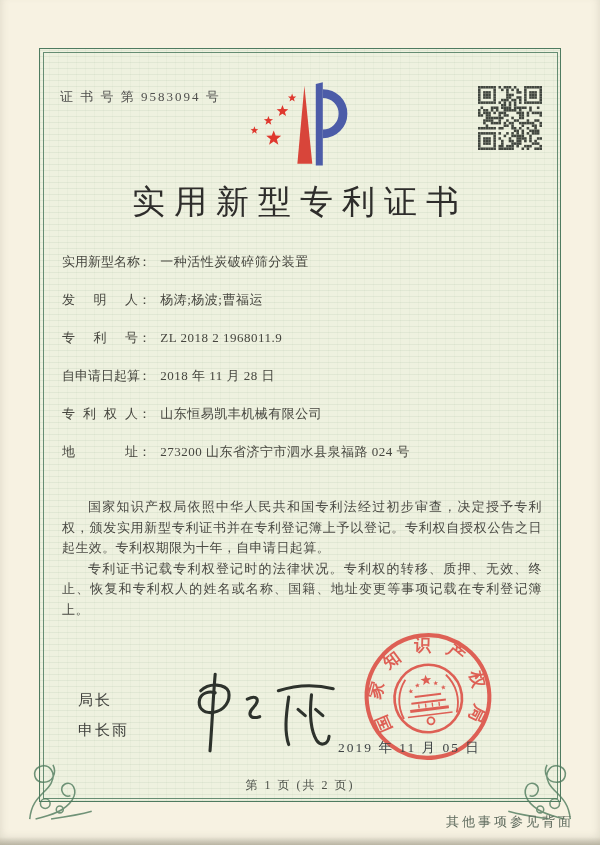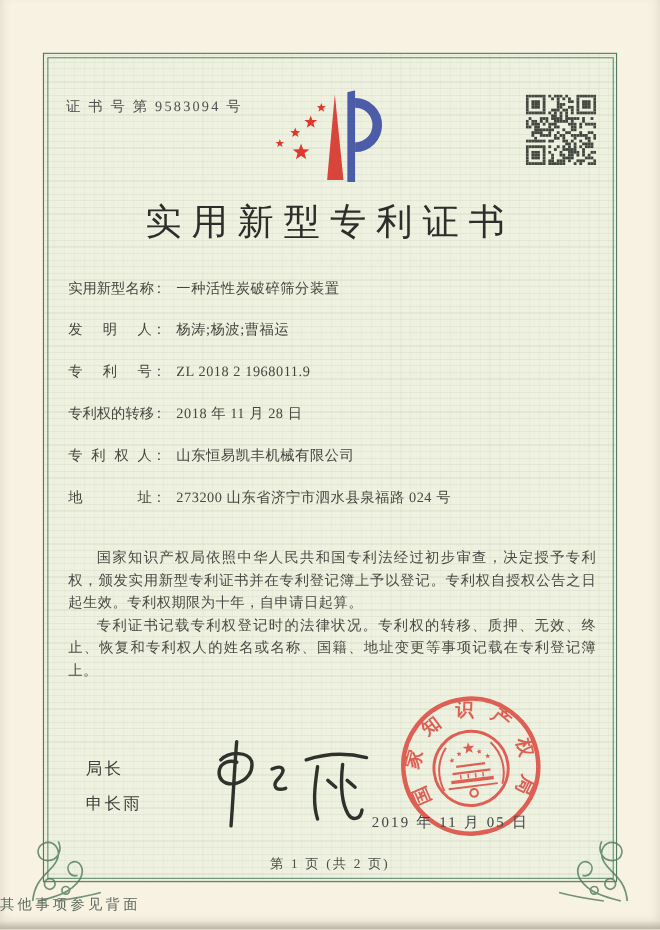--- a/index.html
+++ b/index.html
@@ -46,21 +46,21 @@
 
   .seal{position:absolute;left:356px;top:628px;width:144px;height:138px;opacity:.92;}
   .seal-date{position:absolute;left:338px;top:739px;width:180px;font-size:13.5px;color:#3f4446;letter-spacing:2px;z-index:3;}
 
   .ornament{position:absolute;width:92px;height:92px;color:#4f7b5d;opacity:.8;}
   .orn-left{left:22px;top:730px;}
   .orn-right{left:486px;top:730px;transform:scaleX(-1);}
 
   .page-no{position:absolute;left:0;right:0;top:777px;text-align:center;
         font-size:12px;color:#4a4f48;letter-spacing:2px;}
-  .back-note{position:absolute;left:0;right:26px;top:813px;text-align:left;
+  .back-note{position:absolute;left:0;right:26px;top:813px;text-align:right;
         font-size:13px;color:#5f6b5e;letter-spacing:3px;}
 </style>
 </head>
 <body>
 
 <div class="page">
 
   <div class="frame"></div>
 
   <div class="cert-no">证 书 号 第 9583094 号</div>
@@ -406,21 +406,21 @@
     </div>
     <div class="frow">
       <span class="flabel">发明人</span><span class="fcolon">：</span>
       <span class="fvalue">杨涛;杨波;曹福运</span>
     </div>
     <div class="frow">
       <span class="flabel">专利号</span><span class="fcolon">：</span>
       <span class="fvalue">ZL 2018 2 1968011.9</span>
     </div>
     <div class="frow">
-      <span class="flabel">专利权的转移</span><span class="fcolon">：</span>
+      <span class="flabel">自申请日起算</span><span class="fcolon">：</span>
       <span class="fvalue">2018 年 11 月 28 日</span>
     </div>
     <div class="frow">
       <span class="flabel">专利权人</span><span class="fcolon">：</span>
       <span class="fvalue">山东恒易凯丰机械有限公司</span>
     </div>
     <div class="frow">
       <span class="flabel">地址</span><span class="fcolon">：</span>
       <span class="fvalue">273200 山东省济宁市泗水县泉福路 024 号</span>
     </div>

